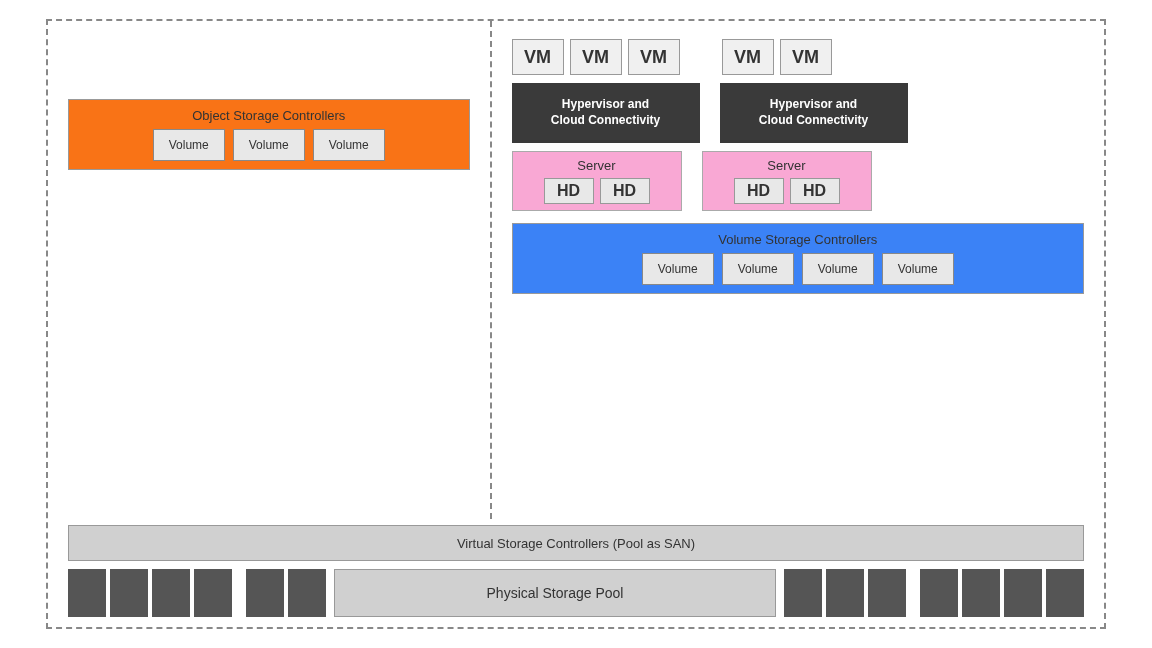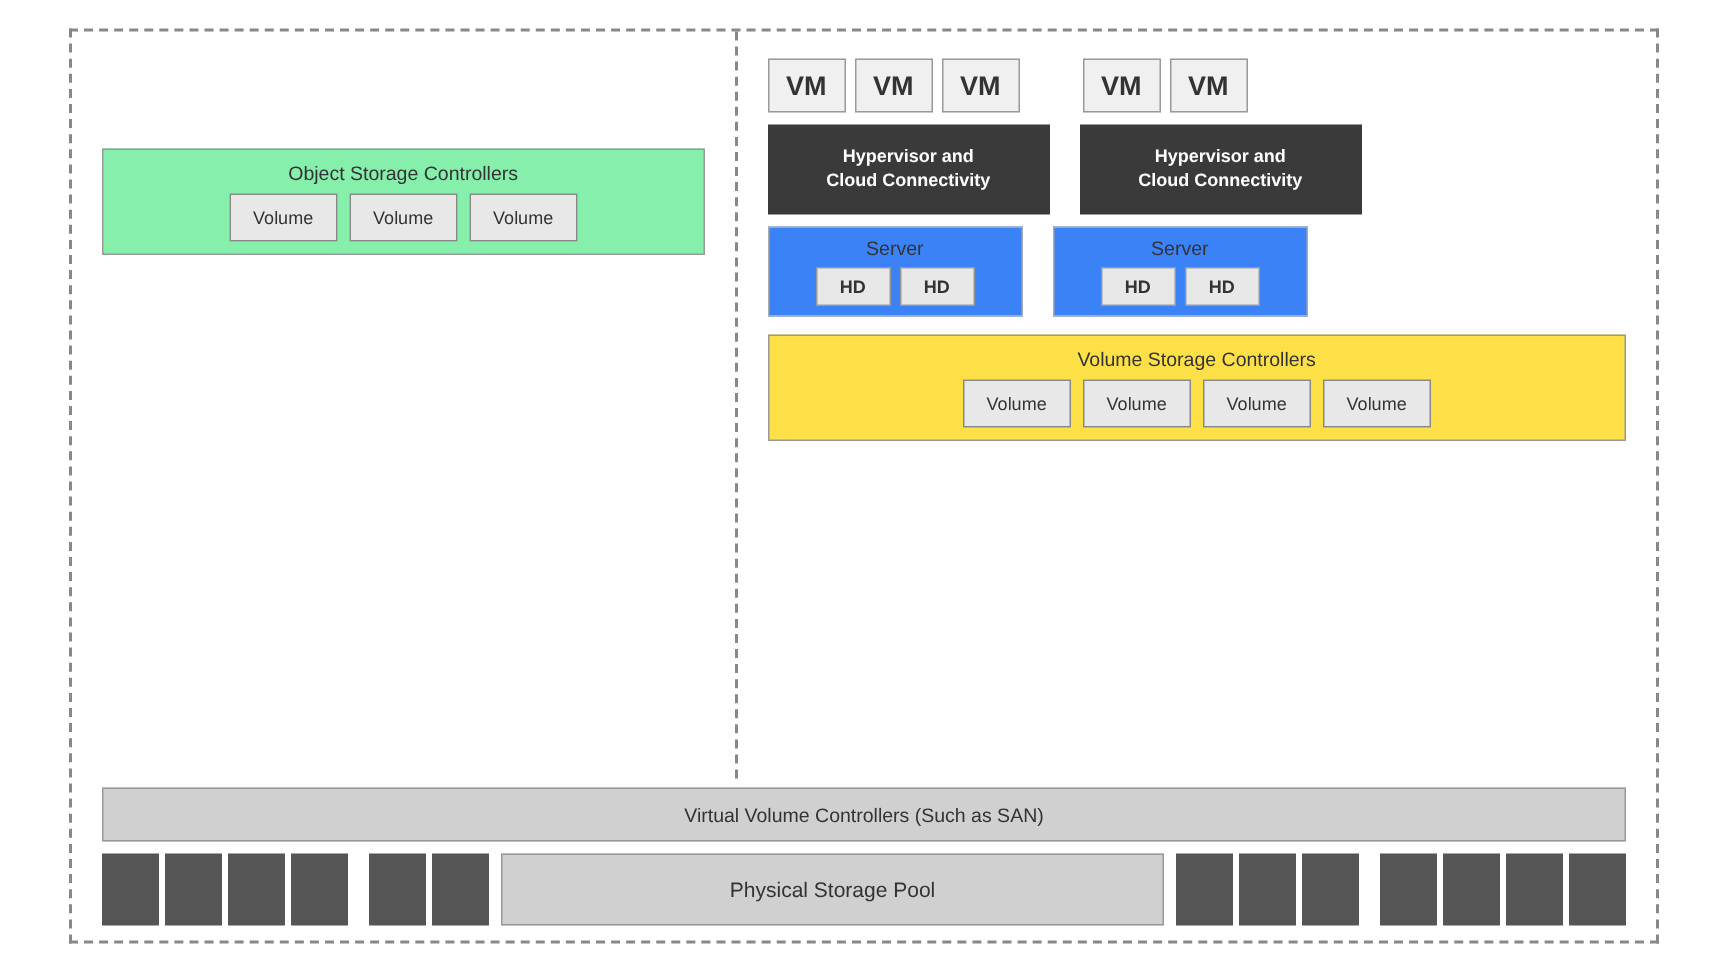--- a/index.html
+++ b/index.html
@@ -85,21 +85,21 @@
       justify-content: center;
       line-height: 1.3;
     }
     
     .server-row {
       display: flex;
       gap: 20px;
       margin-bottom: 12px;
     }
     .server-box {
-      background: #3b82f6;
+      background: #f9a8d4;
       border: 1.5px solid #aaa;
       padding: 6px 10px;
       width: 170px;
       font-size: 13px;
       text-align: center;
     }
     .server-box .server-label {
       font-size: 13px;
       margin-bottom: 5px;
       color: #333;
@@ -110,27 +110,27 @@
       justify-content: center;
     }
     .hd-box {
       width: 50px;
       height: 26px;
       border: 1.5px solid #999;
       background: #e8e8e8;
       display: flex;
       align-items: center;
       justify-content: center;
-      font-size: 12px;
+      font-size: 16px;
       font-weight: bold;
       color: #333;
     }
     
     .controllers-box {
-      background: #fde047;
+      background: #3b82f6;
       border: 1.5px solid #999;
       padding: 8px 12px;
       margin-top: 4px;
     }
     .controllers-title {
       font-size: 13px;
       color: #333;
       margin-bottom: 6px;
       text-align: center;
     }
@@ -145,21 +145,21 @@
       border: 1.5px solid #888;
       background: #e8e8e8;
       display: flex;
       align-items: center;
       justify-content: center;
       font-size: 12px;
       color: #333;
     }
     
     .obj-controllers-box {
-      background: #86efac;
+      background: #f97316;
       border: 1.5px solid #999;
       padding: 8px 12px;
       margin-top: 60px;
     }
     .obj-controllers-title {
       font-size: 13px;
       color: #333;
       margin-bottom: 6px;
       text-align: center;
     }
@@ -265,21 +265,21 @@
           <div class="volume-box">Volume</div>
           <div class="volume-box">Volume</div>
           <div class="volume-box">Volume</div>
         </div>
       </div>
     </div>
   </div>
 
   <div class="bottom-section">
     <div class="virtual-controllers-box">
-      <span>Virtual Volume Controllers (Such as SAN)</span>
+      <span>Virtual Storage Controllers (Pool as SAN)</span>
     </div>
 
     <div class="physical-row">
       <div class="phys-block"></div>
       <div class="phys-block"></div>
       <div class="phys-block"></div>
       <div class="phys-block"></div>
       <div style="width:6px"></div>
       <div class="phys-block"></div>
       <div class="phys-block"></div>

